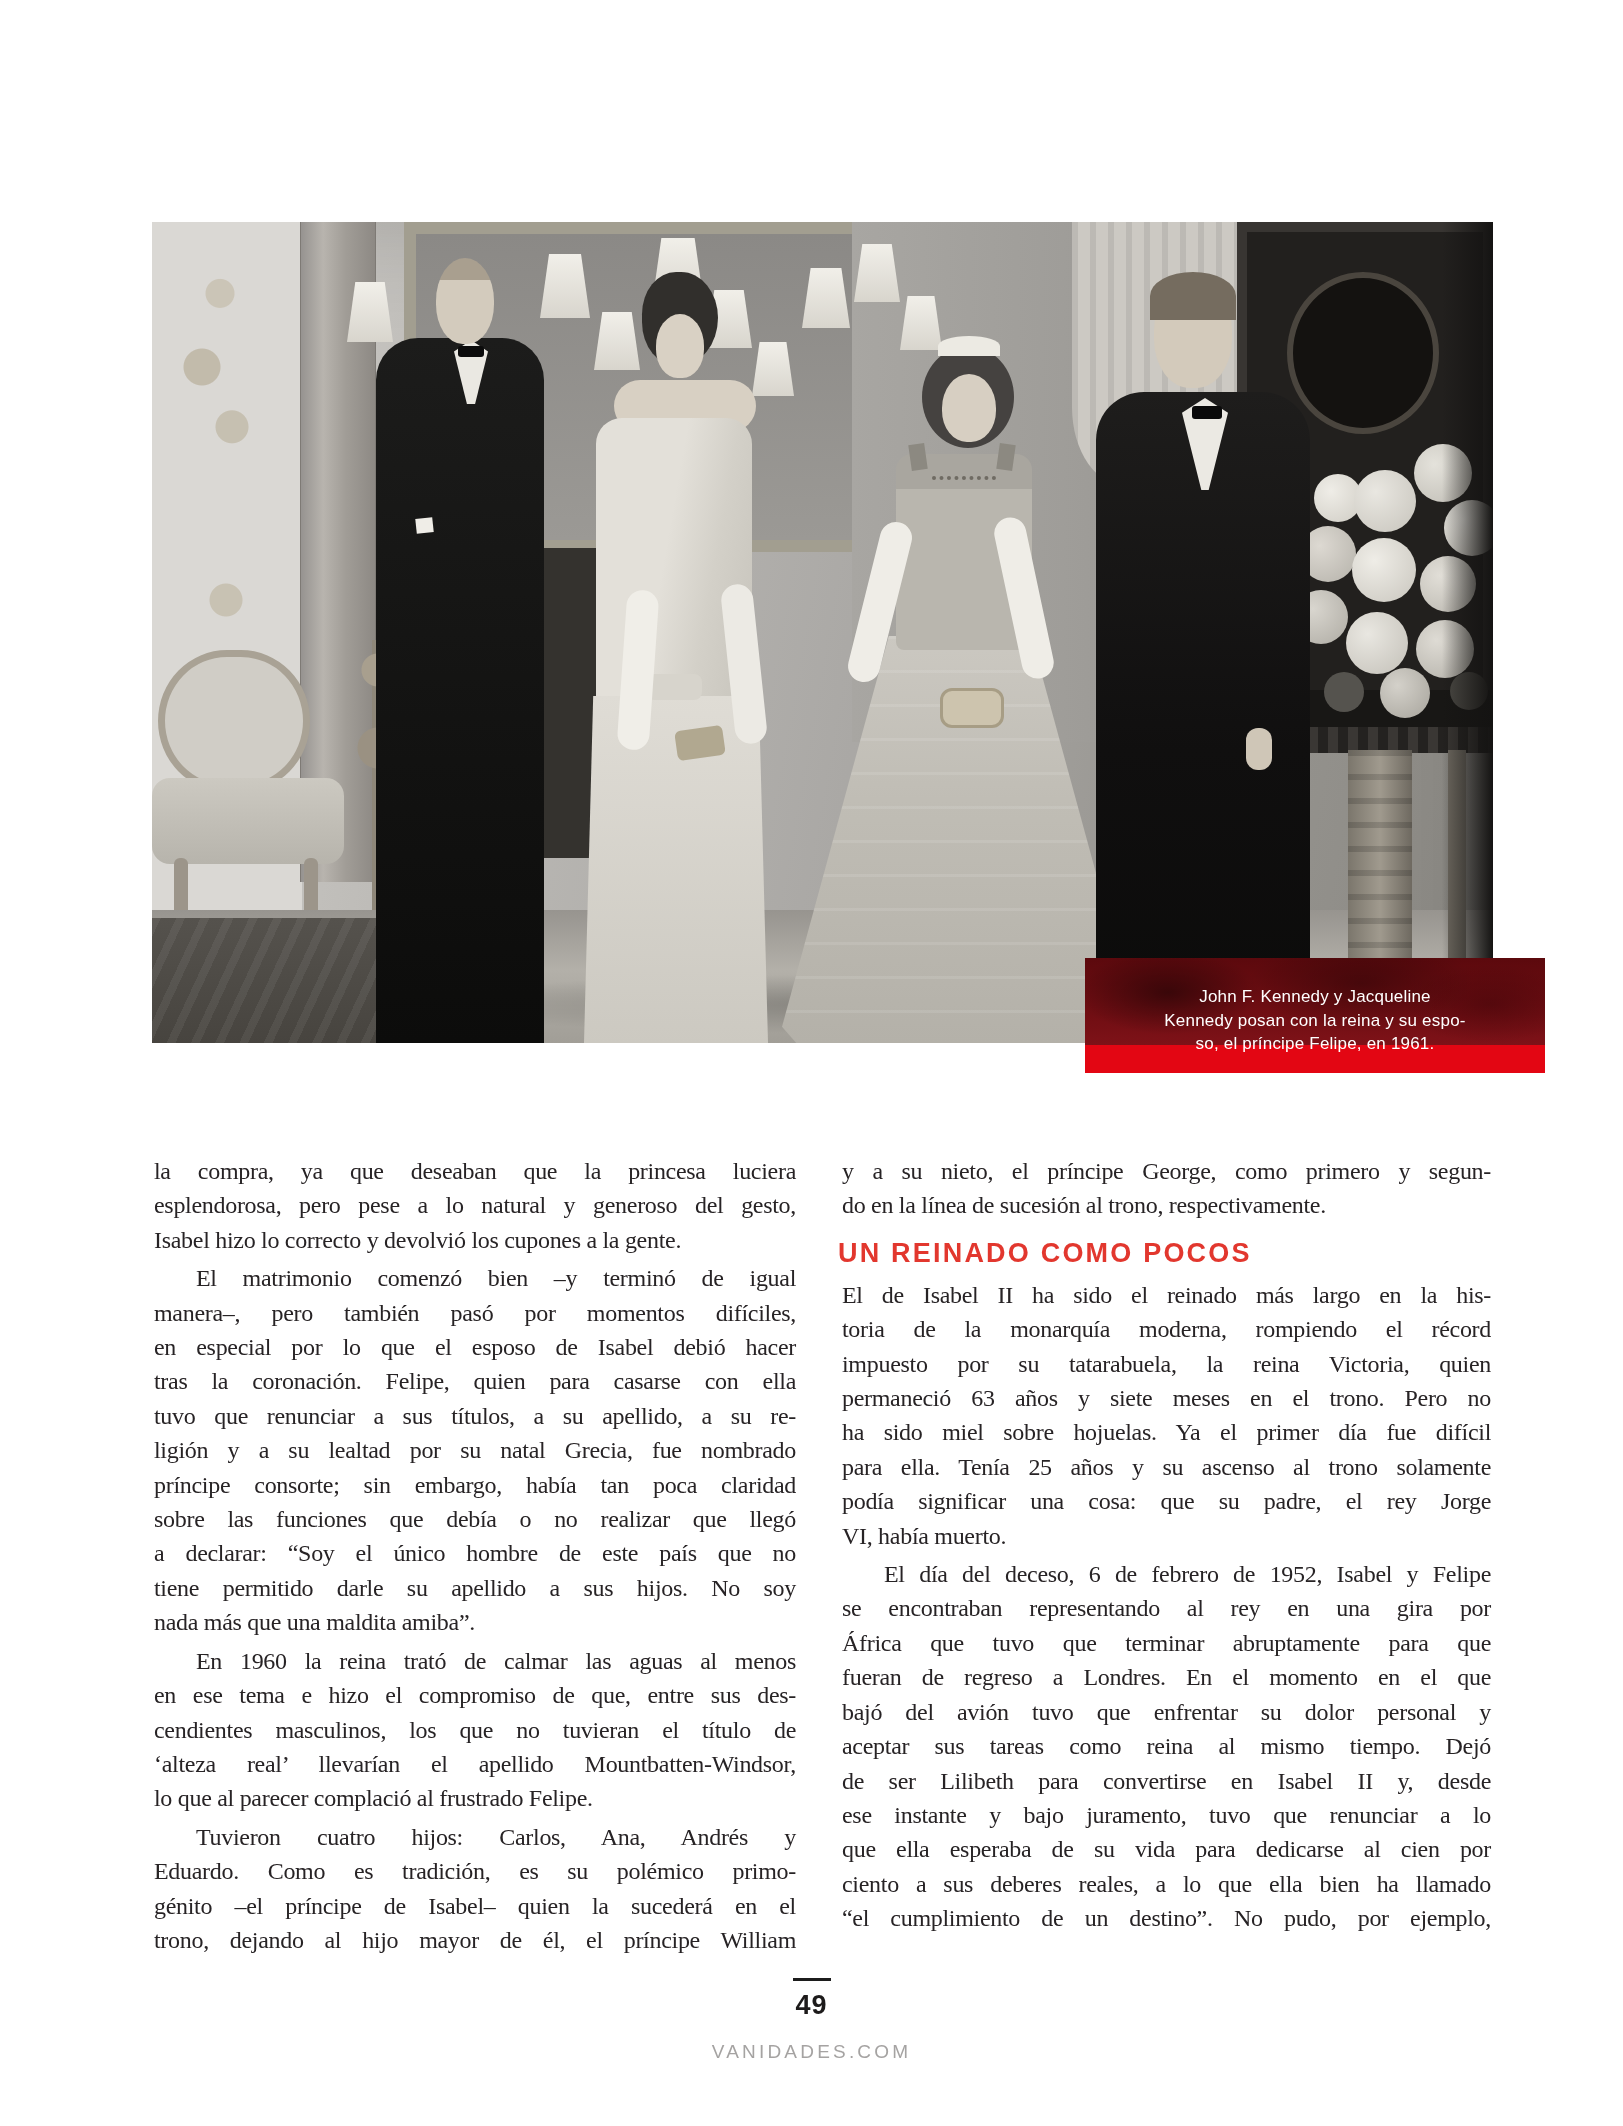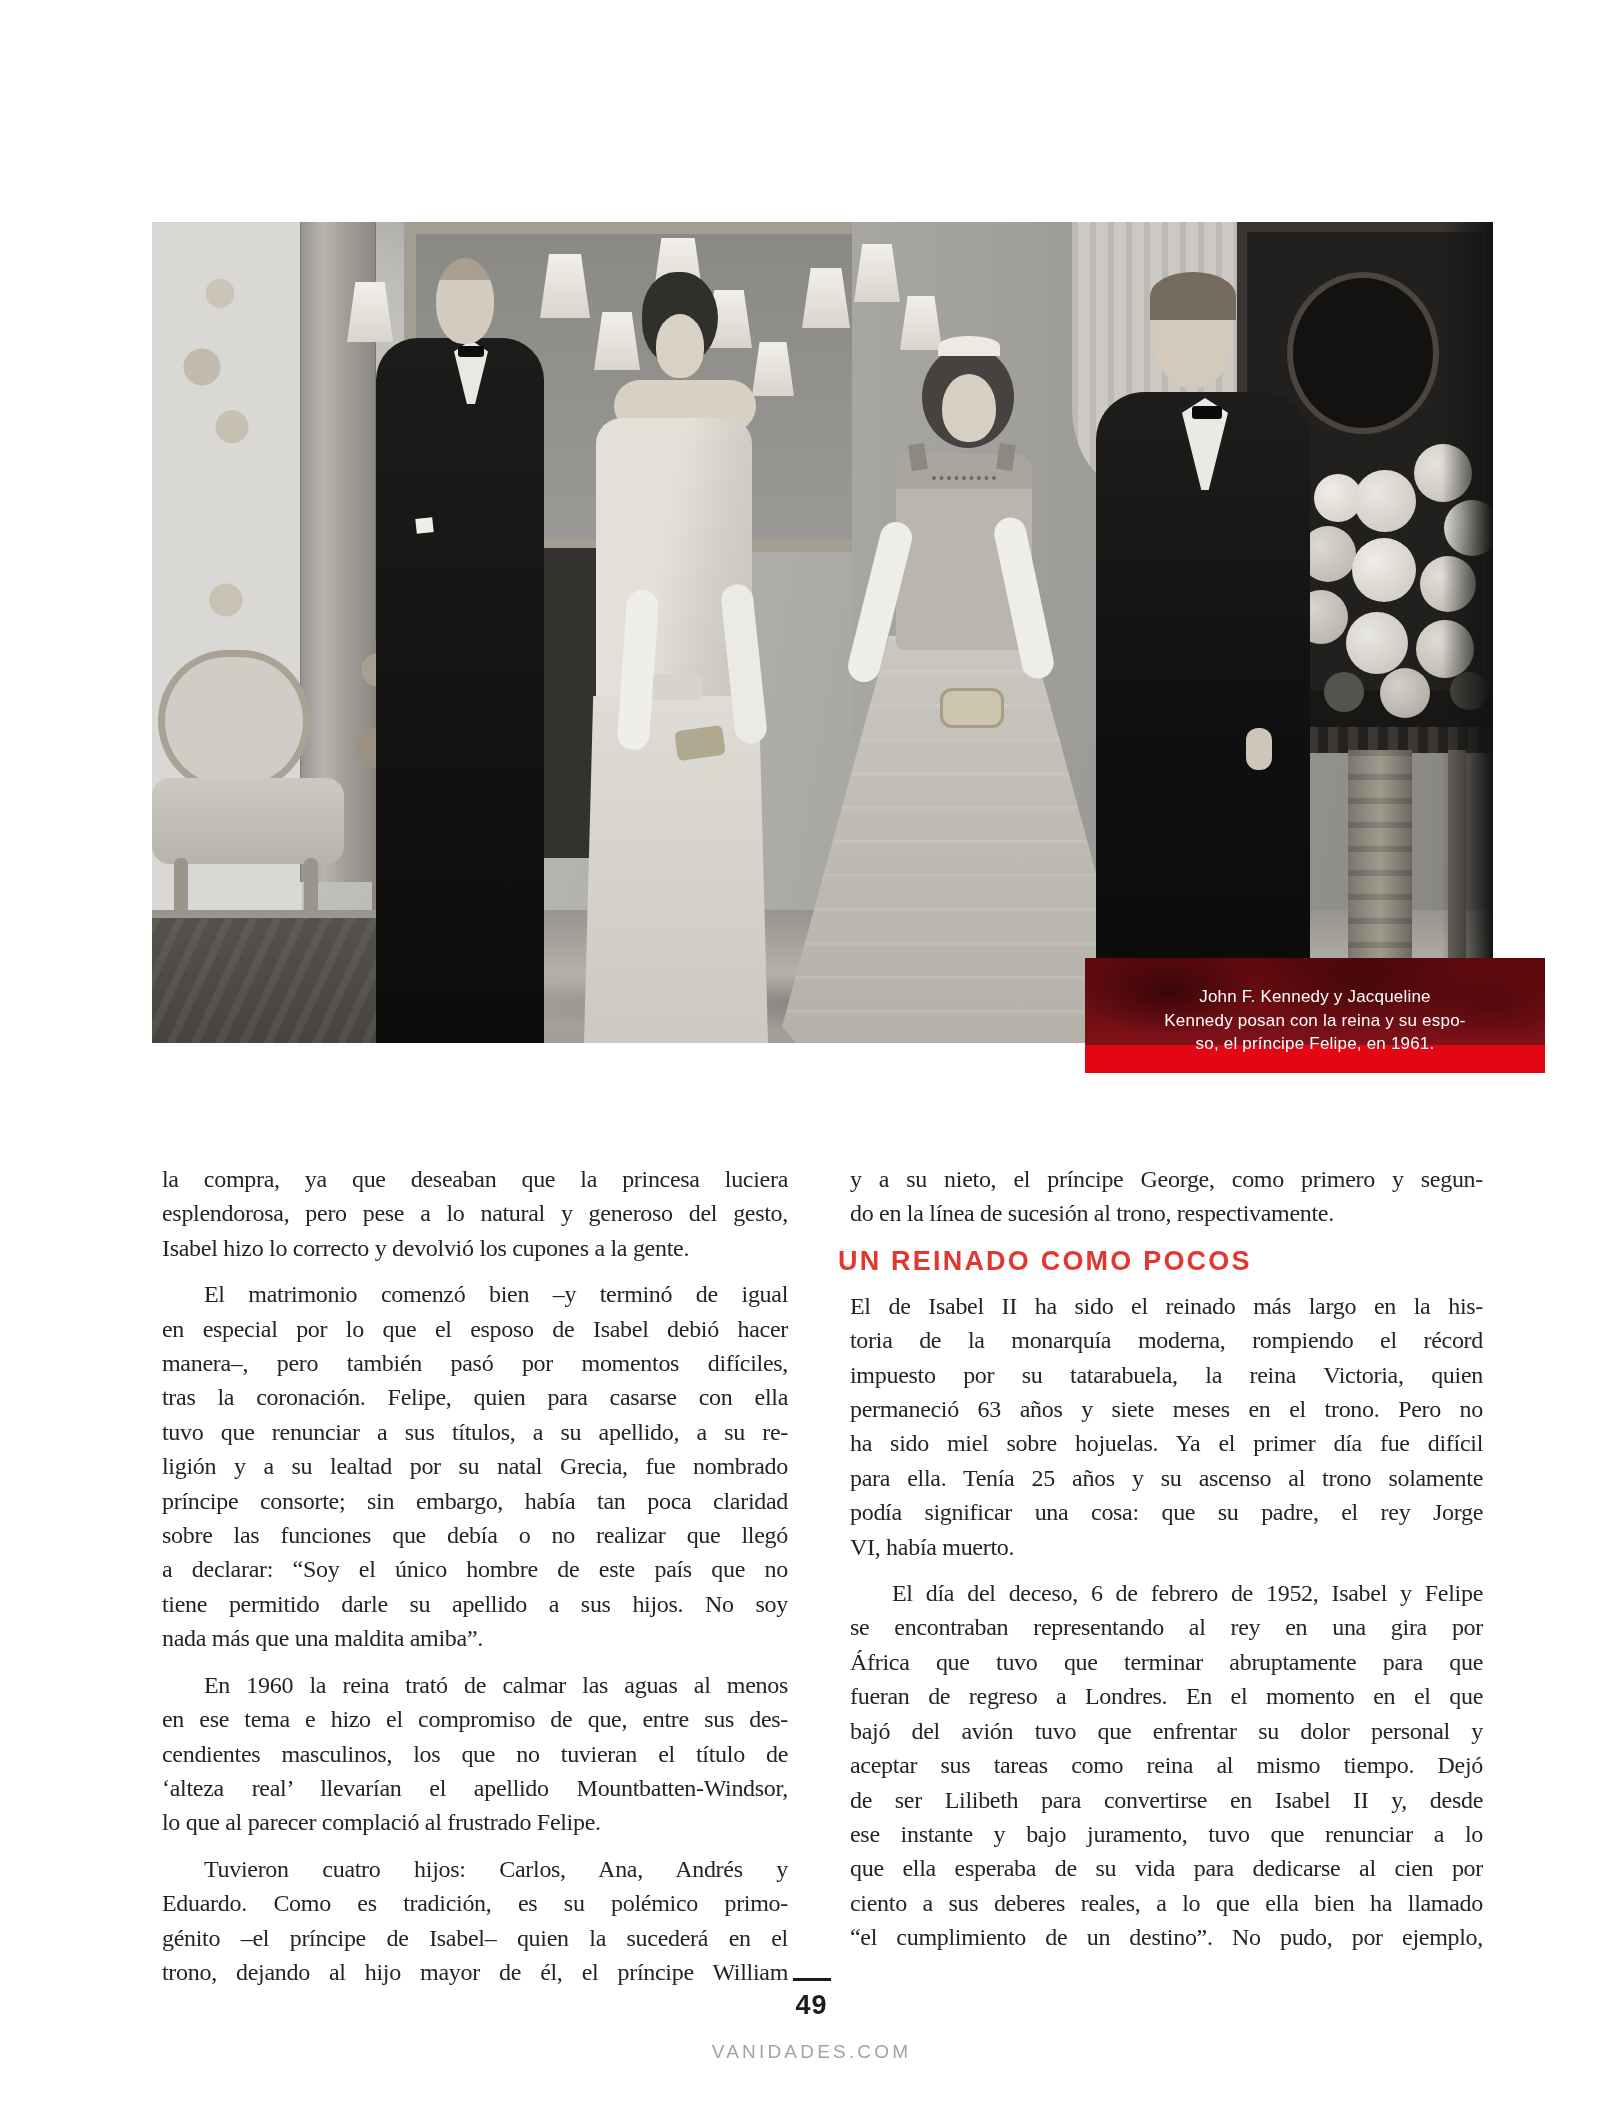--- a/index.html
+++ b/index.html
@@ -28,21 +28,21 @@
 
   
   .columns{position:absolute;left:150px;top:1150px;width:1345px;display:flex;gap:38px;}
   .col{color:var(--body-text,#272325);}
   .col-left{width:650px;}
   .col-right{width:657px;}
   .line{font-size:24px;line-height:34.4px;letter-spacing:-0.3px;
         text-align:justify;text-align-last:justify;}
   .line.pl{text-align-last:left;}
   .line.fi{text-indent:42px;}
-  .para{margin:12px;}
+  .para{margin:4px;}
   .col-heading{margin:15px 0 9px 0;font-family:"Liberation Sans",sans-serif;font-weight:bold;
                font-size:27px;line-height:31px;letter-spacing:2.2px;color:var(--accent-red,#e2372e);}
 
   
   .footer{position:absolute;left:0;top:1978px;width:1623px;text-align:center;
           font-family:"Liberation Sans",sans-serif;}
   .footer-rule{width:38px;height:3px;background:#1c1c1c;margin:0 auto 9px auto;}
   .page-number{font-size:27px;font-weight:bold;color:#1d1b1b;letter-spacing:1px;}
   .site-name{margin-top:20px;font-size:19px;color:#a5a3a2;letter-spacing:3.2px;}
 </style>
@@ -193,22 +193,22 @@
 
   <div class="columns">
     <div class="col col-left">
         <div class="para">
           <div class="line">la compra, ya que deseaban que la princesa luciera</div>
           <div class="line">esplendorosa, pero pese a lo natural y generoso del gesto,</div>
           <div class="line pl">Isabel hizo lo correcto y devolvió los cupones a la gente.</div>
         </div>
         <div class="para">
           <div class="line fi">El matrimonio comenzó bien –y terminó de igual</div>
+          <div class="line">manera–, pero también pasó por momentos difíciles,</div>
           <div class="line">en especial por lo que el esposo de Isabel debió hacer</div>
-          <div class="line">manera–, pero también pasó por momentos difíciles,</div>
           <div class="line">tras la coronación. Felipe, quien para casarse con ella</div>
           <div class="line">tuvo que renunciar a sus títulos, a su apellido, a su re-</div>
           <div class="line">ligión y a su lealtad por su natal Grecia, fue nombrado</div>
           <div class="line">príncipe consorte; sin embargo, había tan poca claridad</div>
           <div class="line">sobre las funciones que debía o no realizar que llegó</div>
           <div class="line">a declarar: “Soy el único hombre de este país que no</div>
           <div class="line">tiene permitido darle su apellido a sus hijos. No soy</div>
           <div class="line pl">nada más que una maldita amiba”.</div>
         </div>
         <div class="para">

